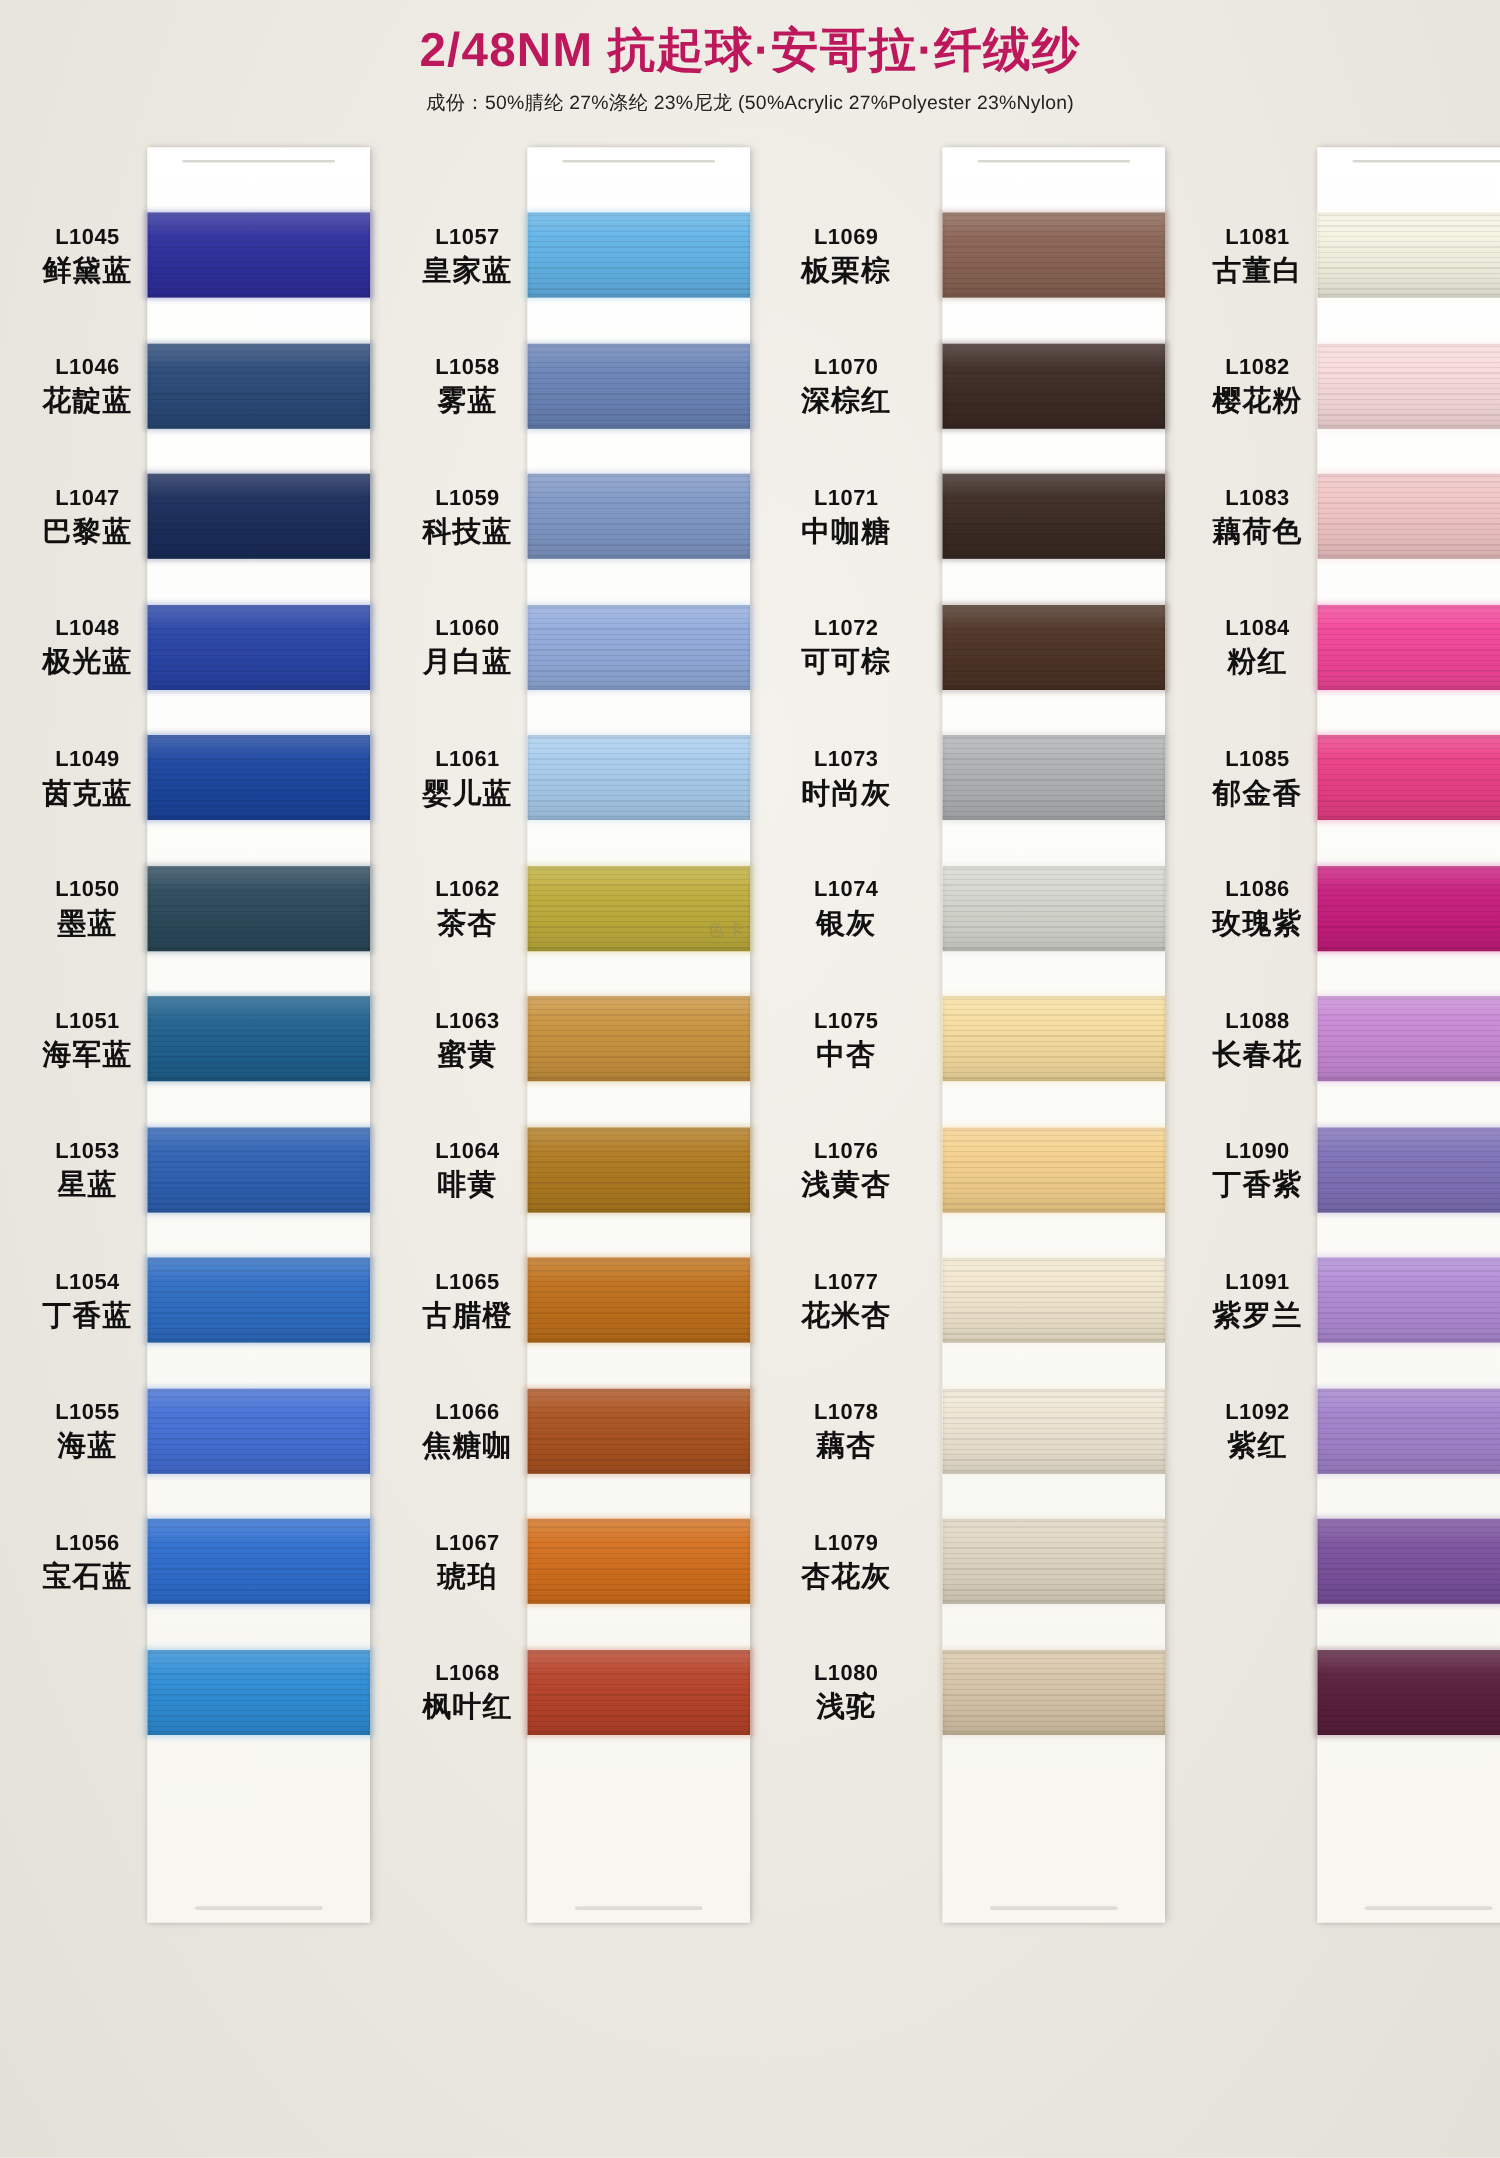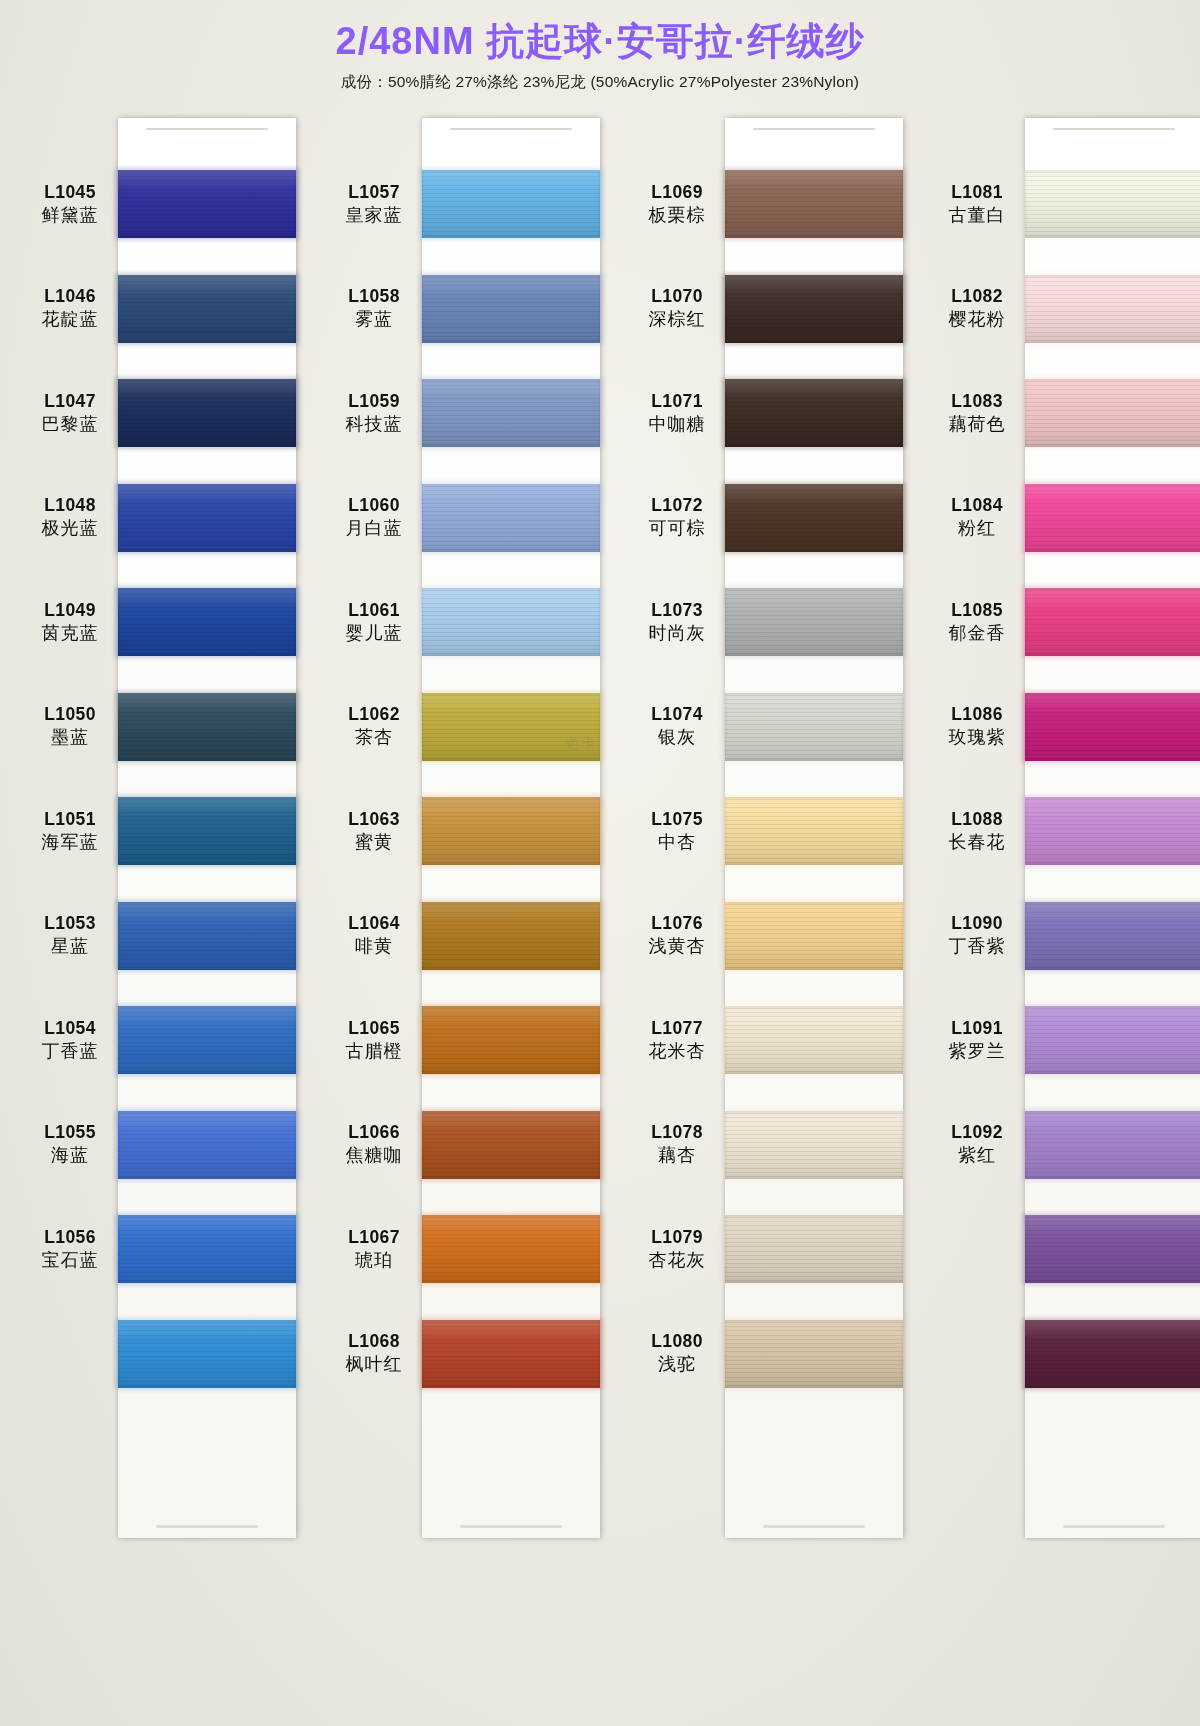--- a/index.html
+++ b/index.html
@@ -22,21 +22,21 @@
   }
   header.title-block{
     position:absolute;
     top:22px;left:0;right:0;
     text-align:center;
   }
   .main-title{
     font-size:38px;
     font-weight:bold;
     letter-spacing:1px;
-    color:#8b5cf6;
+    color:#be185d;
     line-height:1.05;
     white-space:nowrap;
   }
   .sub-title{
     margin-top:10px;
     font-size:15.5px;
     color:#222;
     font-weight:500;
     letter-spacing:0.2px;
     white-space:nowrap;
@@ -52,21 +52,21 @@
     justify-content:flex-start;
     padding-left:14px;
   }
   .col{
     position:relative;
     display:flex;
     align-items:stretch;
   }
   .col.c1{margin-left:8px;}
   .col.c2{margin-left:30px;}
-  .col.c3{margin-left:29px;}
+  .col.c3{margin-left:29px;gap:29px;}
   .col.c4{margin-left:26px;}
 
   .labels{
     width:96px;
     display:flex;
     flex-direction:column;
     padding-top:34px;
     box-sizing:border-box;
   }
   .labels.left{order:0;}
@@ -80,22 +80,22 @@
     text-align:center;
     color:#111;
     line-height:1.22;
   }
   .code{
     font-size:17.5px;
     font-weight:bold;
     letter-spacing:0.4px;
   }
   .cname{
-    font-size:18px;
-    font-weight:400;
+    font-size:23px;
+    font-weight:700;
     letter-spacing:1px;
     margin-top:2px;
     text-align:right;
   }
 
   
   .card{
     width:178px;
     background:#fdfdfb;
     box-shadow:0 0 5px rgba(0,0,0,0.22), 2px 0 7px rgba(0,0,0,0.10);

